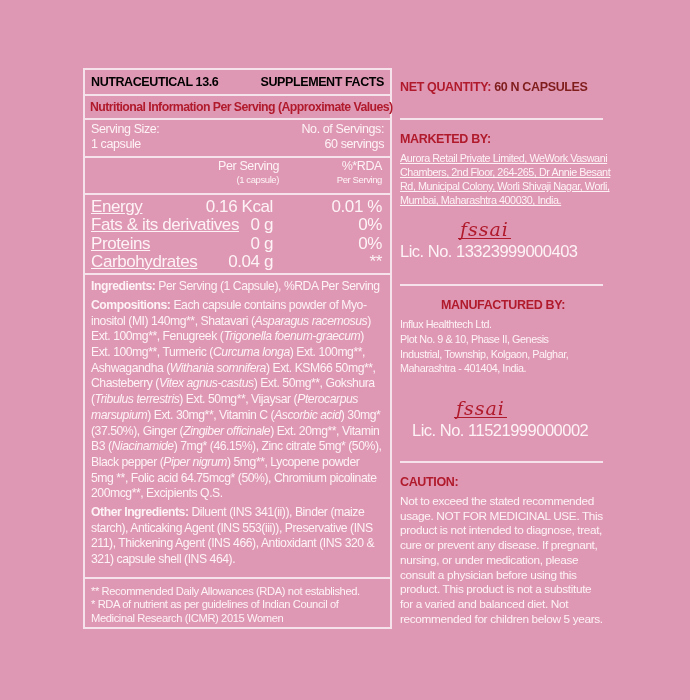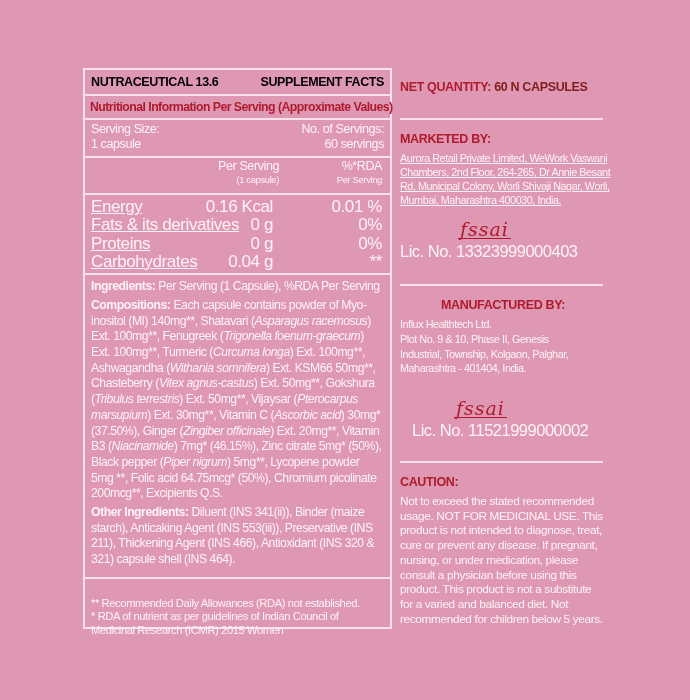--- a/index.html
+++ b/index.html
@@ -28,21 +28,21 @@
   .small { font-size:9.5px; display:block; }
   .nut { padding:3px 6px 2px 6px; }
   .nut .line { display:flex; height:18.3px; align-items:center; font-size:17px; letter-spacing:-0.4px; position:relative;text-decoration:underline; }
   .nut .name { flex:1; }
   .nut .val { position:absolute; right:111px;margin-left:7px; }
   .nut .pct { position:absolute; right:2px; }
   .ingr { padding:4px 6px 6px 6px; font-size:12.2px; line-height:15.7px; letter-spacing:-0.45px; }
   .ingr p { margin:0 0 3px 0; }
   .ingr b { font-weight:bold; }
   .ingr i { font-style:italic; }
-  .foot { padding:18px 6px; font-size:11.2px; line-height:13.5px; letter-spacing:-0.4px; border-bottom:none; }
+  .foot { padding:6px 6px; font-size:11.2px; line-height:13.5px; letter-spacing:-0.4px; border-bottom:none; }
   .foot p { margin:0; }
   
   .right { position:absolute; left:400px; top:68px; width:215px; }
   .rhead { color:#b01a2c; font-weight:bold; font-size:12.5px; letter-spacing:-0.35px; }
   .net { position:absolute; top:12px; left:0; white-space:nowrap; }
   .net .q { color:#7f1d1d; }
   .divider { position:absolute; left:0; width:203px; height:2px; background:#f6e2ea; }
   .addr { font-size:10.8px; line-height:14px; letter-spacing:-0.45px; }
   .fssai { position:absolute; font-family:"DejaVu Serif", serif; font-style:italic; color:#b01a2c; font-size:19px; letter-spacing:1px; border-bottom:1.5px solid #b01a2c; line-height:18px; padding:0 2px; }
   .lic { position:absolute; font-size:16.5px; letter-spacing:-0.5px; }

